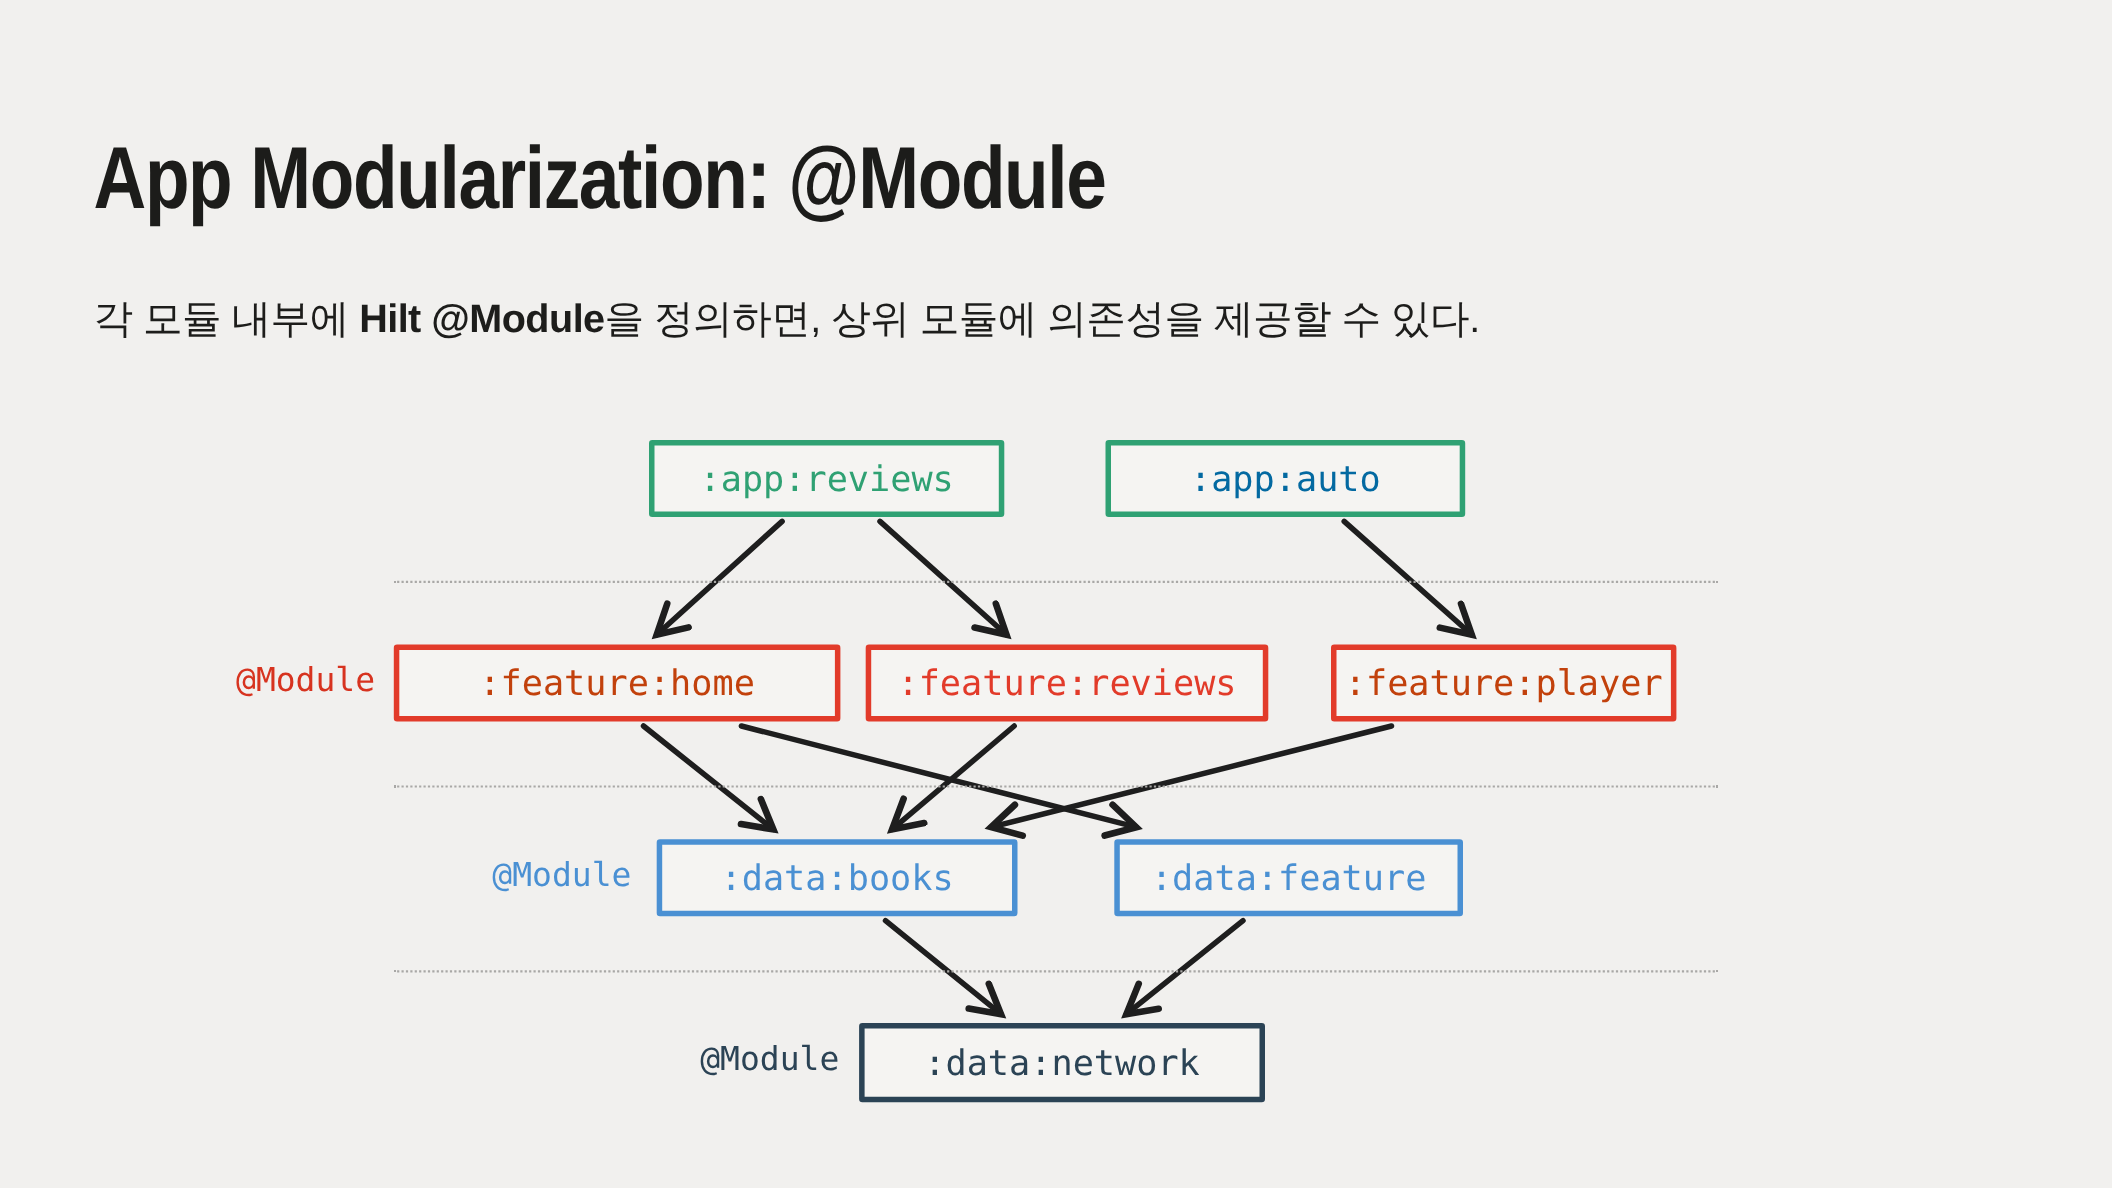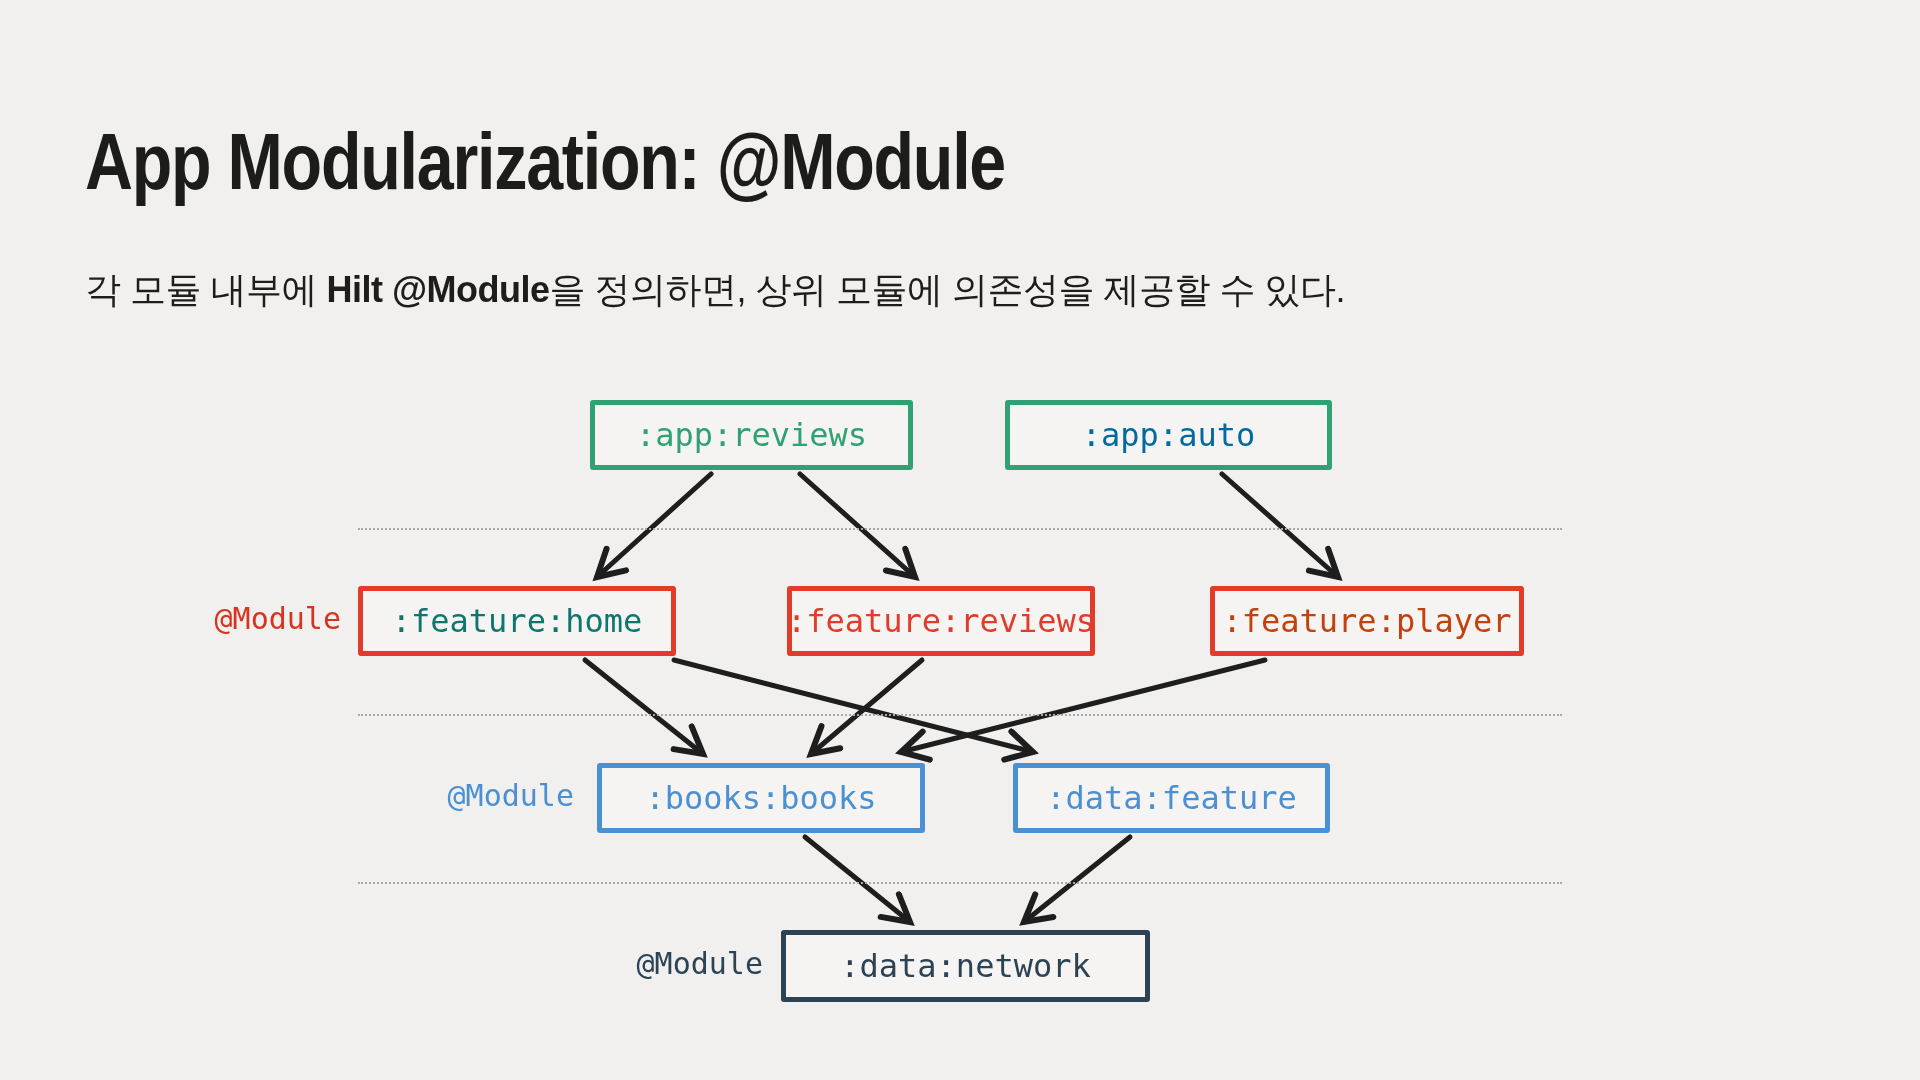--- a/index.html
+++ b/index.html
@@ -58,23 +58,23 @@
         <line x1="922" y1="660" x2="811" y2="754" stroke="#1e1e1e" stroke-width="5" stroke-linecap="round" marker-end="url(#ah)"></line>
         <line x1="1265" y1="660" x2="901" y2="752" stroke="#1e1e1e" stroke-width="5" stroke-linecap="round" marker-end="url(#ah)"></line>
         <line x1="805" y1="837" x2="910" y2="922" stroke="#1e1e1e" stroke-width="5" stroke-linecap="round" marker-end="url(#ah)"></line>
         <line x1="1130" y1="837" x2="1024" y2="922" stroke="#1e1e1e" stroke-width="5" stroke-linecap="round" marker-end="url(#ah)"></line>
       </svg>
   <div class="divider" style="top: 528px; left: 358px; width: 1204px; border-top-color: rgb(169, 168, 166);"></div>
       <div class="divider" style="top: 714px; left: 358px; width: 1204px; border-top-color: rgb(169, 168, 166);"></div>
       <div class="divider" style="top: 882px; left: 358px; width: 1204px; border-top-color: rgb(169, 168, 166);"></div>
       <div class="node" style="left: 590px; top: 400px; width: 323px; height: 70px; border-color: rgb(47, 161, 115); color: rgb(47, 161, 115); background: rgb(245, 244, 242);">:app:reviews</div>
       <div class="node" style="left: 1005px; top: 400px; width: 327px; height: 70px; border-color: rgb(47, 161, 115); color: #0369a1; background: rgb(245, 244, 242);">:app:auto</div>
-      <div class="node" style="left: 358px; top: 586px; width: 318px; height: 70px; border-color: rgb(226, 59, 42); color: #0f766e; background: rgb(245, 244, 242); text-align: center;">:feature:home</div>
-      <div class="node" style="left: 787px; top: 586px; width: 308px; height: 70px; border-color: rgb(226, 59, 42); color: rgb(226, 59, 42); background: rgb(245, 244, 242);">:feature:reviews</div>
+      <div class="node" style="left: 358px; top: 586px; width: 406px; height: 70px; border-color: rgb(226, 59, 42); color: #c2410c; background: rgb(245, 244, 242); text-align: center;">:feature:home</div>
+      <div class="node" style="left: 787px; top: 586px; width: 366px; height: 70px; border-color: rgb(226, 59, 42); color: rgb(226, 59, 42); background: rgb(245, 244, 242);">:feature:reviews</div>
       <div class="node" style="left: 1210px; top: 586px; width: 314px; height: 70px; border-color: rgb(226, 59, 42); color: #c2410c; background: rgb(245, 244, 242);">:feature:player</div>
-      <div class="node" style="left: 597px; top: 763px; width: 328px; height: 70px; border-color: rgb(74, 144, 211); color: rgb(74, 144, 211); background: rgb(245, 244, 242);">:books:books</div>
+      <div class="node" style="left: 597px; top: 763px; width: 328px; height: 70px; border-color: rgb(74, 144, 211); color: rgb(74, 144, 211); background: rgb(245, 244, 242);">:data:books</div>
       <div class="node" style="left: 1013px; top: 763px; width: 317px; height: 70px; border-color: rgb(74, 144, 211); color: rgb(74, 144, 211); background: rgb(245, 244, 242);">:data:feature</div>
       <div class="node" style="left: 781px; top: 930px; width: 369px; height: 72px; border-color: rgb(43, 67, 85); color: rgb(43, 67, 85); background: rgb(245, 244, 242);">:data:network</div>
       <div class="mlabel" style="right: 1579px; top: 601px; color: rgb(215, 51, 31);">@Module</div>
       <div class="mlabel" style="right: 1346px; top: 778px; color: rgb(74, 144, 211);">@Module</div>
       <div class="mlabel" style="right: 1157px; top: 946px; color: rgb(43, 67, 85);">@Module</div>
     </div>
 </div>
 
 </body></html>

